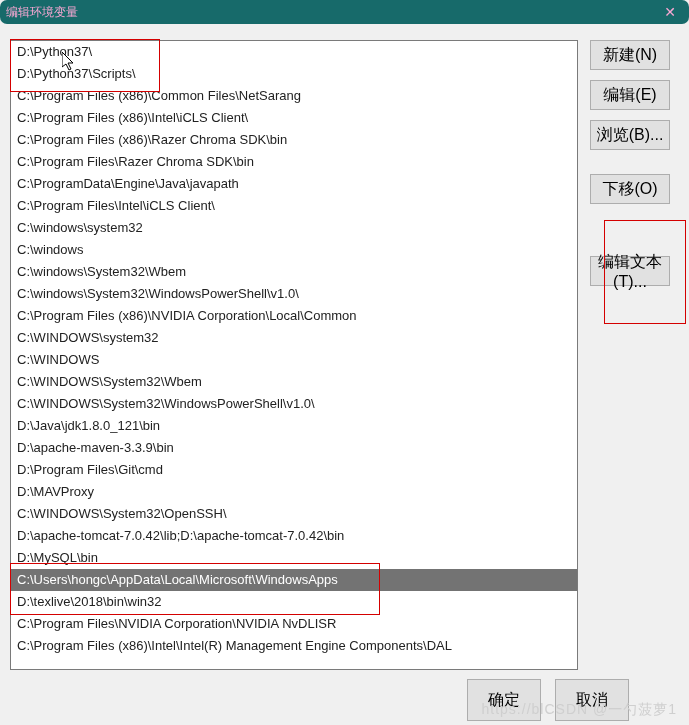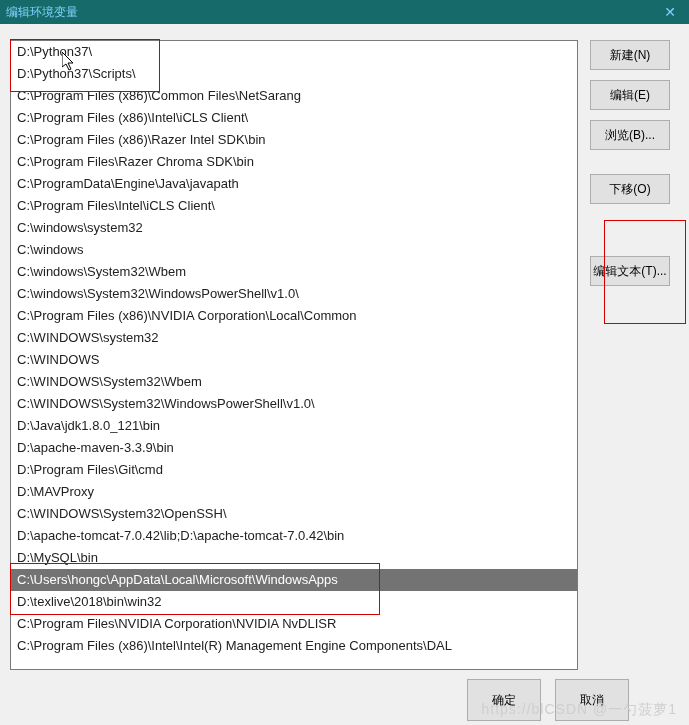--- a/index.html
+++ b/index.html
@@ -7,26 +7,27 @@
   font-family: "Microsoft YaHei", "Segoe UI", sans-serif;
   font-size: 12px;
   background: #f0f0f0;
   width: 689px;
   height: 725px;
   overflow: hidden;
   position: relative;
 }
 .titlebar {
   background: #176a6a;
-  color: #7dd3fc;
+  color: #f9a8d4;
   height: 24px;
   display: flex;
   align-items: center;
   padding: 0 6px;
   font-size: 12px;
+  border-radius: 7px;
 }
 .titlebar-title { flex: 1; }
 .titlebar-close {
   width: 26px;
   text-align: center;
   font-size: 14px;
   cursor: pointer;
 }
 .content {
   display: flex;
@@ -69,21 +70,21 @@
 .btn-col {
   display: flex;
   flex-direction: column;
   gap: 10px;
   width: 80px;
 }
 .btn {
   border: 1px solid #adadad;
   background: #e1e1e1;
   height: 30px;
-  font-size: 12px;
+  font-size: 16px;
   cursor: pointer;
   display: flex;
   align-items: center;
   justify-content: center;
 }
 .gap-lg { height: 32px; }
 .cursor-arrow {
   position: absolute;
   left: 62px;
   top: 52px;
@@ -115,21 +116,21 @@
   <span class="titlebar-close">✕</span>
 </div>
 
 <div class="content">
   <div class="list-wrap">
     <div class="listbox" id="listbox">
         <div class="list-item">D:\Python37\</div>
         <div class="list-item">D:\Python37\Scripts\</div>
         <div class="list-item">C:\Program Files (x86)\Common Files\NetSarang</div>
         <div class="list-item">C:\Program Files (x86)\Intel\iCLS Client\</div>
-        <div class="list-item">C:\Program Files (x86)\Razer Intel SDK\bin</div>
+        <div class="list-item">C:\Program Files (x86)\Razer Chroma SDK\bin</div>
         <div class="list-item">C:\Program Files\Razer Chroma SDK\bin</div>
         <div class="list-item">C:\ProgramData\Engine\Java\javapath</div>
         <div class="list-item">C:\Program Files\Intel\iCLS Client\</div>
         <div class="list-item">C:\windows\system32</div>
         <div class="list-item">C:\windows</div>
         <div class="list-item">C:\windows\System32\Wbem</div>
         <div class="list-item">C:\windows\System32\WindowsPowerShell\v1.0\</div>
         <div class="list-item">C:\Program Files (x86)\NVIDIA Corporation\Local\Common</div>
         <div class="list-item">C:\WINDOWS\system32</div>
         <div class="list-item">C:\WINDOWS</div>

